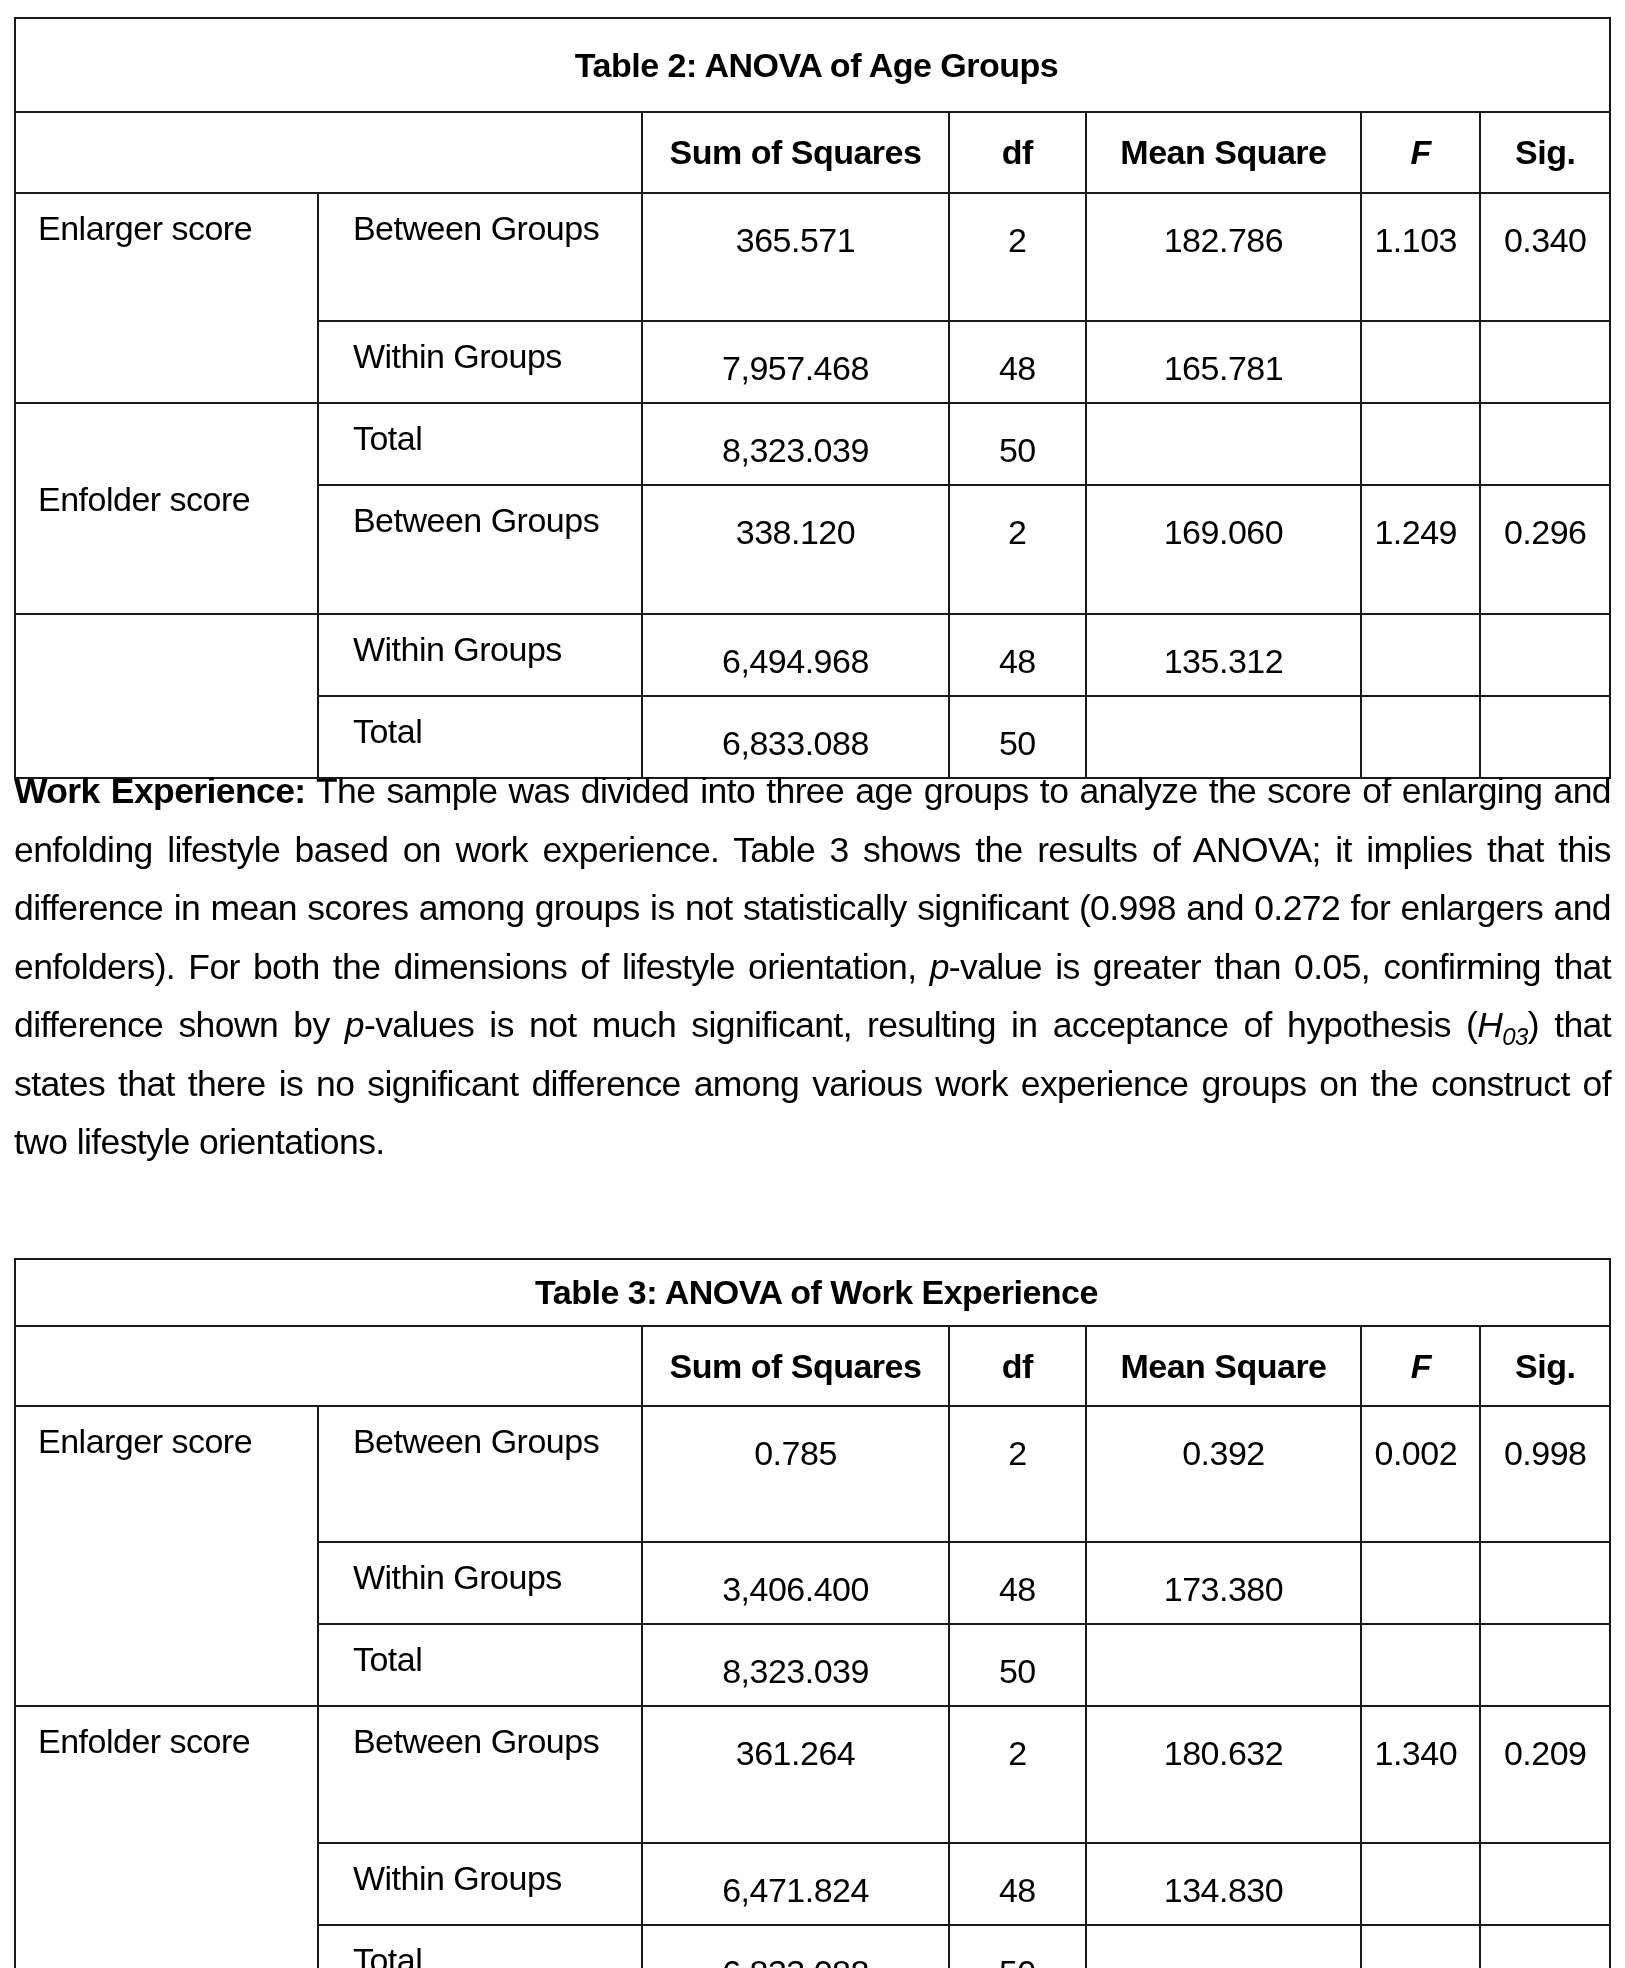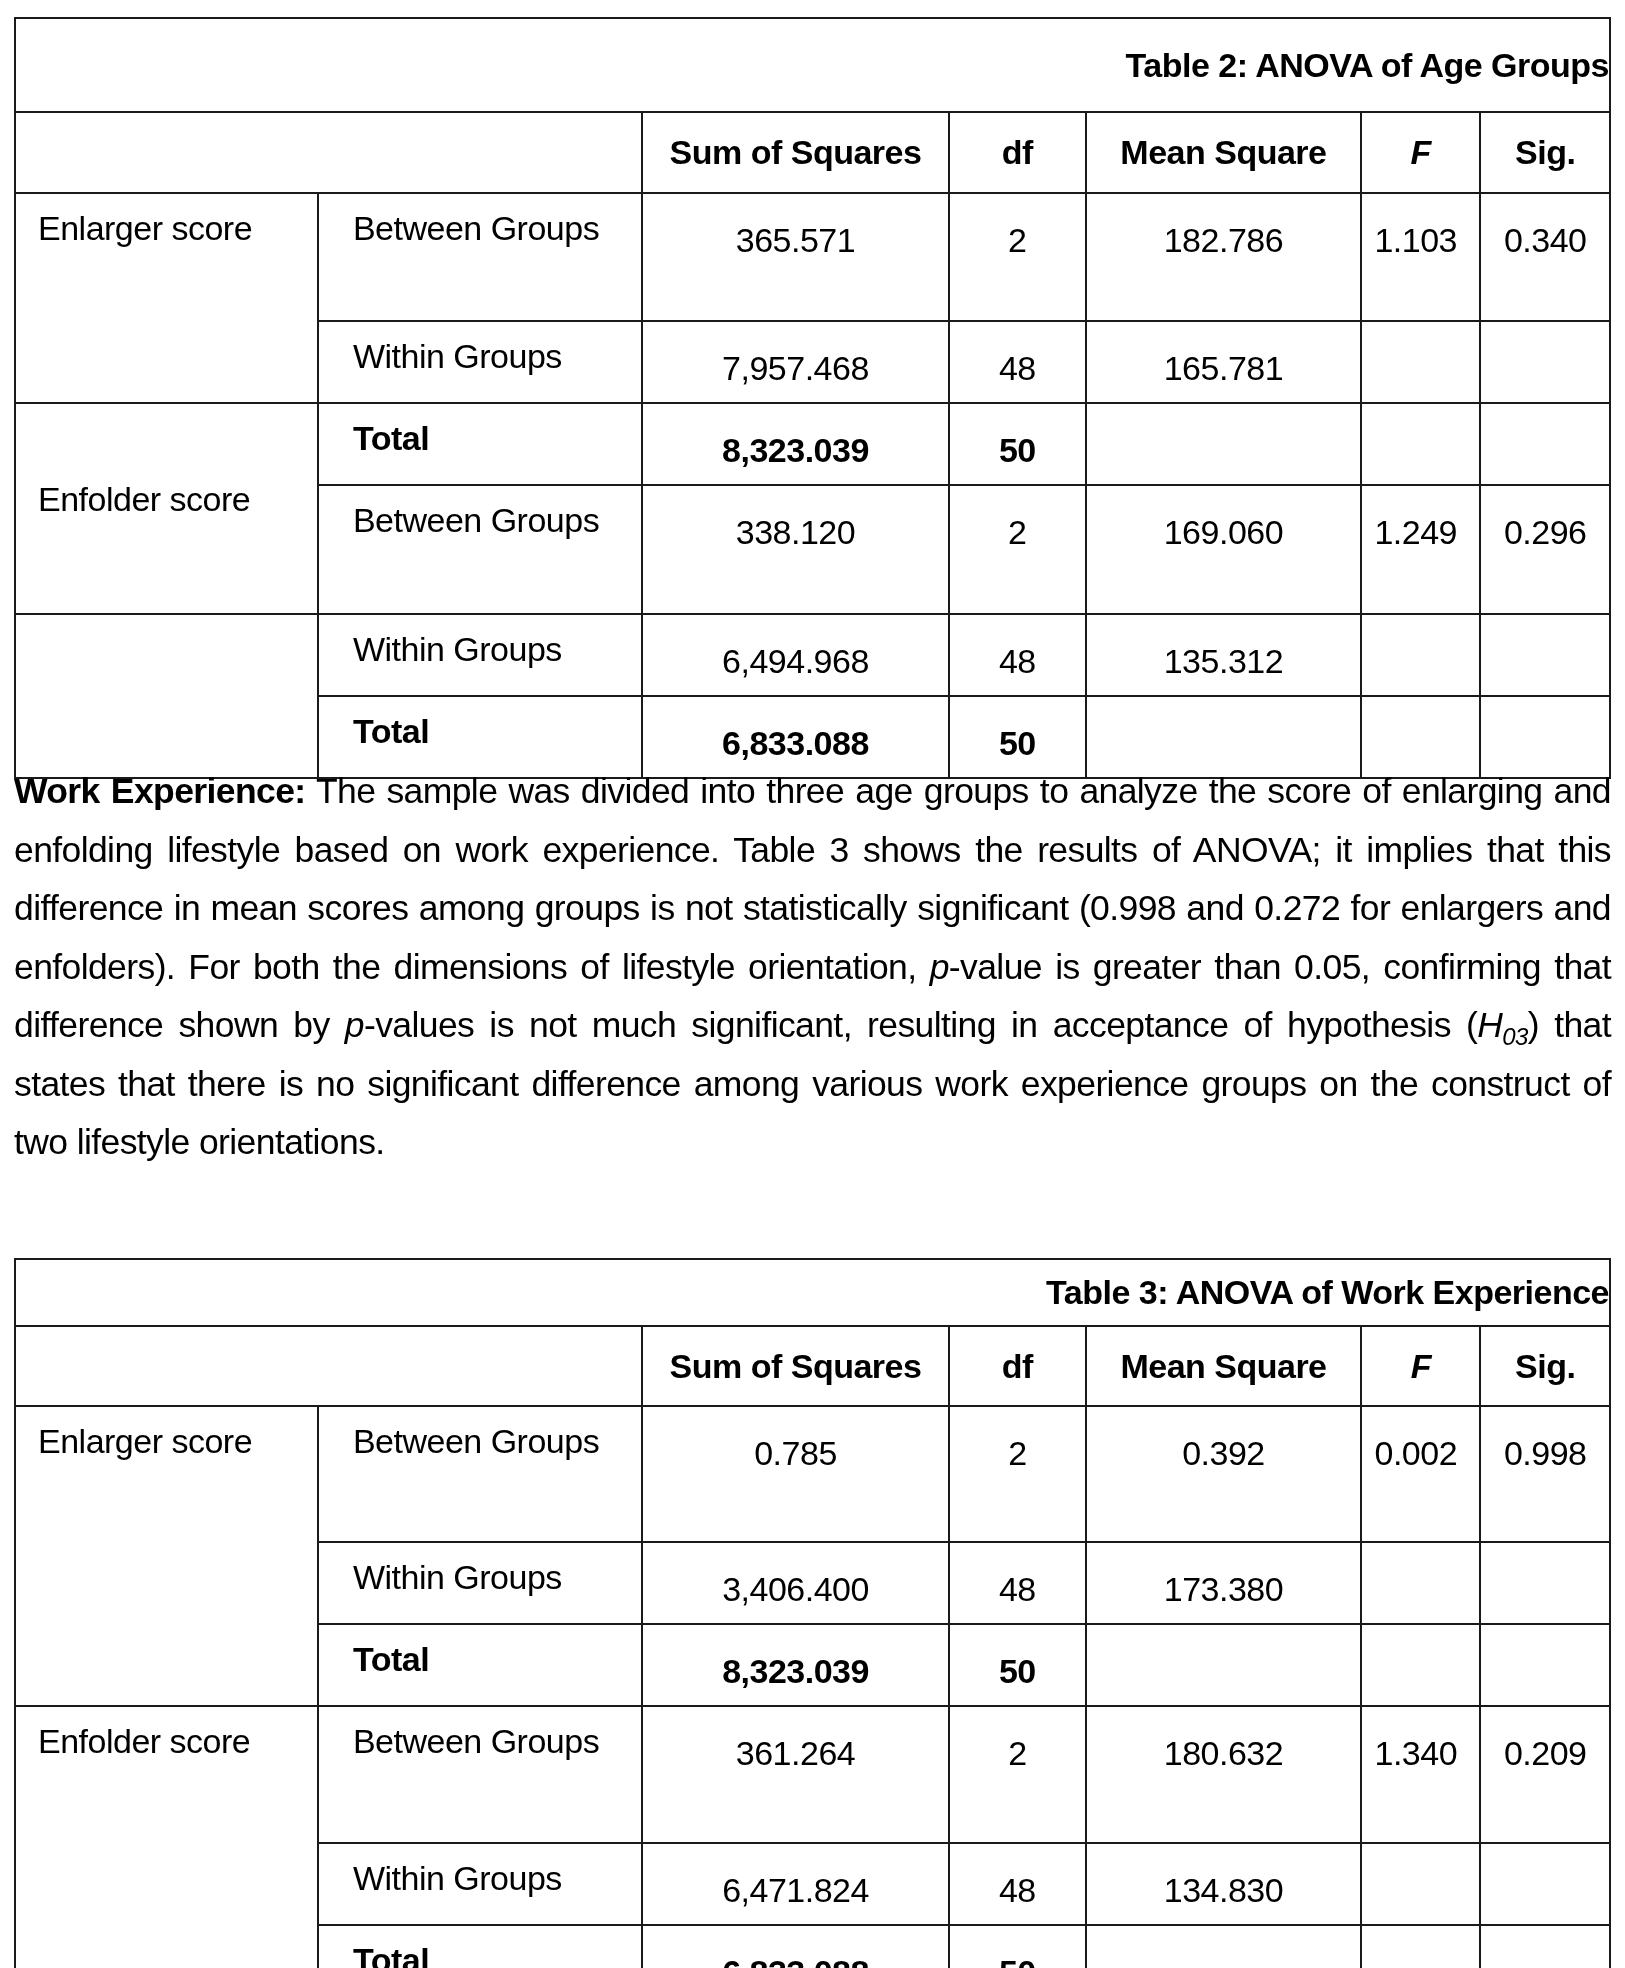--- a/index.html
+++ b/index.html
@@ -10,32 +10,32 @@
   .anova {
     position: absolute; left: 14px; width: 1597px;
     border-collapse: collapse; table-layout: fixed;
     font-size: 34px; letter-spacing: -0.5px;
   }
   .anova td, .anova th {
     border: 2px solid #1a1a1a; padding: 0; vertical-align: top;
     font-weight: normal;
   }
   .anova .title-cell {
-    text-align: right; font-weight: bold; vertical-align: middle; padding-left: 8px;
+    text-align: center; font-weight: bold; vertical-align: middle; padding-left: 8px;
   }
   .anova .hdr th { font-weight: bold; text-align: center; vertical-align: middle; }
   .anova .hdr th.italic { font-style: italic; }
   .anova .hdr th.blank { border-right: 2px solid #1a1a1a; }
   .anova td.num { text-align: center; padding-top: 12px; }
   .anova td.src { padding-left: 34px; padding-top: 12px; line-height: 68px; padding-top: 0; }
   .anova td.grp { padding-left: 22px; line-height: 68px; }
   .anova td.num { line-height: 68px; padding-top: 12px; }
   .anova td.num.f { text-align: center; padding-right: 10px; }
   .anova td.num.sig { text-align: center; }
-  .anova .bold { font-weight: bold; }
+  .anova .bold { font-weight: normal; }
 
   #t2 { top: 17px; }
   #t2 .title-row td { height: 92px; }
   #t2 .hdr th { height: 79px; }
 
   #t3 { top: 1258px; }
   #t3 .title-row td { height: 65px; }
   #t3 .hdr th { height: 78px; }
 
   .para {

